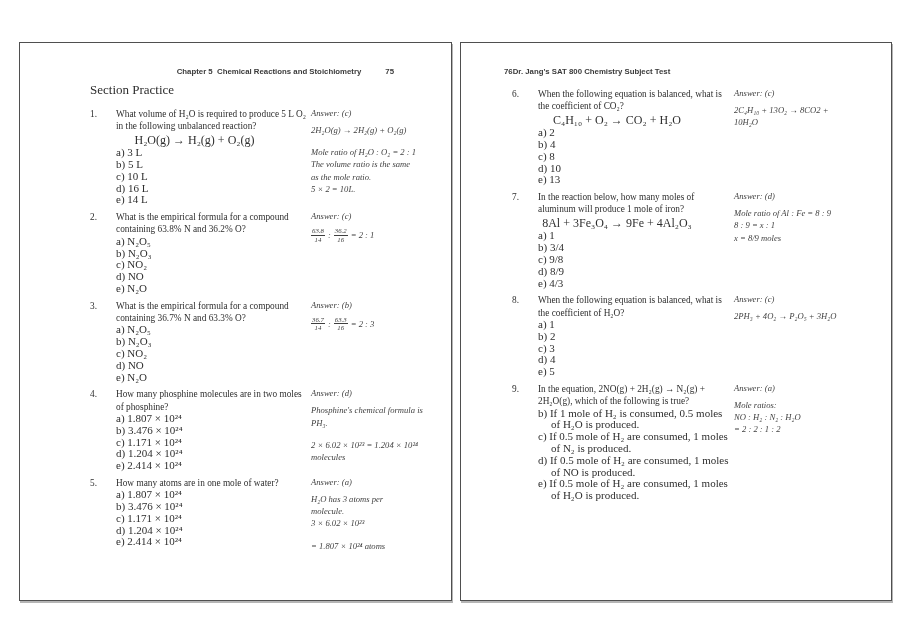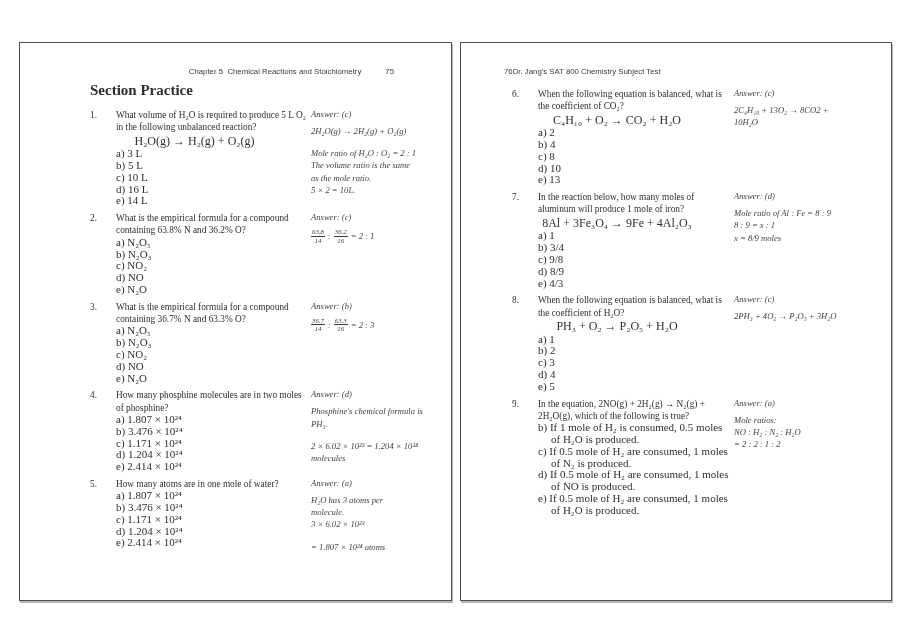--- a/index.html
+++ b/index.html
@@ -10,26 +10,26 @@
   .page {
     position:absolute; top:42px; height:559px; background:#fff;
     border:1.5px solid #4f4f4f; box-sizing:border-box;
     box-shadow:1px 2px 0 rgba(90,90,90,0.45);
   }
   .page-left  { left:19px;  width:433px; padding:24px 14px 0 70px; }
   .page-right { left:460px; width:432px; padding:24px 16px 0 51px; }
 
   .running-head {
     font-family:"Liberation Sans","DejaVu Sans",sans-serif;
-    font-size:7.8px; color:#3a3a3a; display:flex; align-items:baseline;
+    font-size:7.8px; color:#3a3a3a; display:flex; align-items:baseline;font-weight:bold;
   }
   .rh-left  { justify-content:flex-end; padding-right:43px; gap:24px; margin-bottom:4px; }
   .rh-right { margin-left:-8px; margin-bottom:12px; }
 
-  .section-title { font-weight:bold; font-size:15px; margin:6px 0 10px 0; }
+  .section-title { font-weight:normal; font-size:13px; margin:6px 0 10px 0; }
 
   .question { display:flex; align-items:flex-start; margin-bottom:5px; }
   .q-left { width:219px; flex:none; }
   .page-right .q-left { width:220px; }
 
   .q-text { display:grid; grid-template-columns:26px 1fr; font-size:9.3px; line-height:12.3px; }
   .q-equation { text-align:center; font-size:12px; line-height:12.6px; margin:1px 10px 1px 0; }
   .q-options { padding-left:26px; font-size:11px; }
   .q-options .line { line-height:11.8px; }
   .q-options.hang .line { padding-left:13px; text-indent:-13px; }
@@ -254,21 +254,20 @@
           </div>
       </div>
     </div>
 
     <div class="question">
       <div class="q-left">
         <div class="q-text">
           <span>8.</span>
           <span>When the following equation is balanced, what is the coefficient of H₂O?</span>
         </div>
-        <div class="q-equation">PH₃ + O₂ → P₂O₅ + H₂O</div>
         <div class="q-options">
             <div class="line">a) 1</div>
             <div class="line">b) 2</div>
             <div class="line">c) 3</div>
             <div class="line">d) 4</div>
             <div class="line">e) 5</div>
           </div>
       </div>
       <div class="q-answer">
         <div class="ans-label">Answer: (c)</div>

